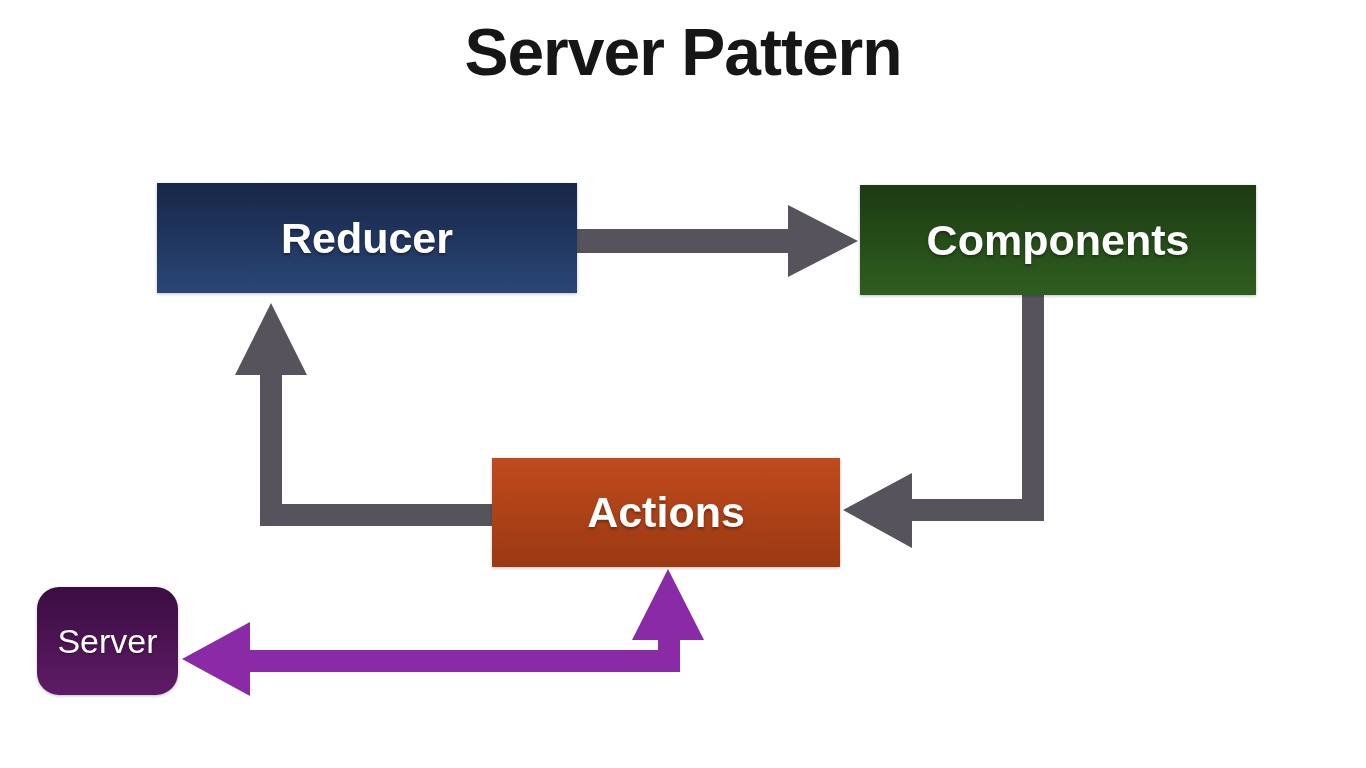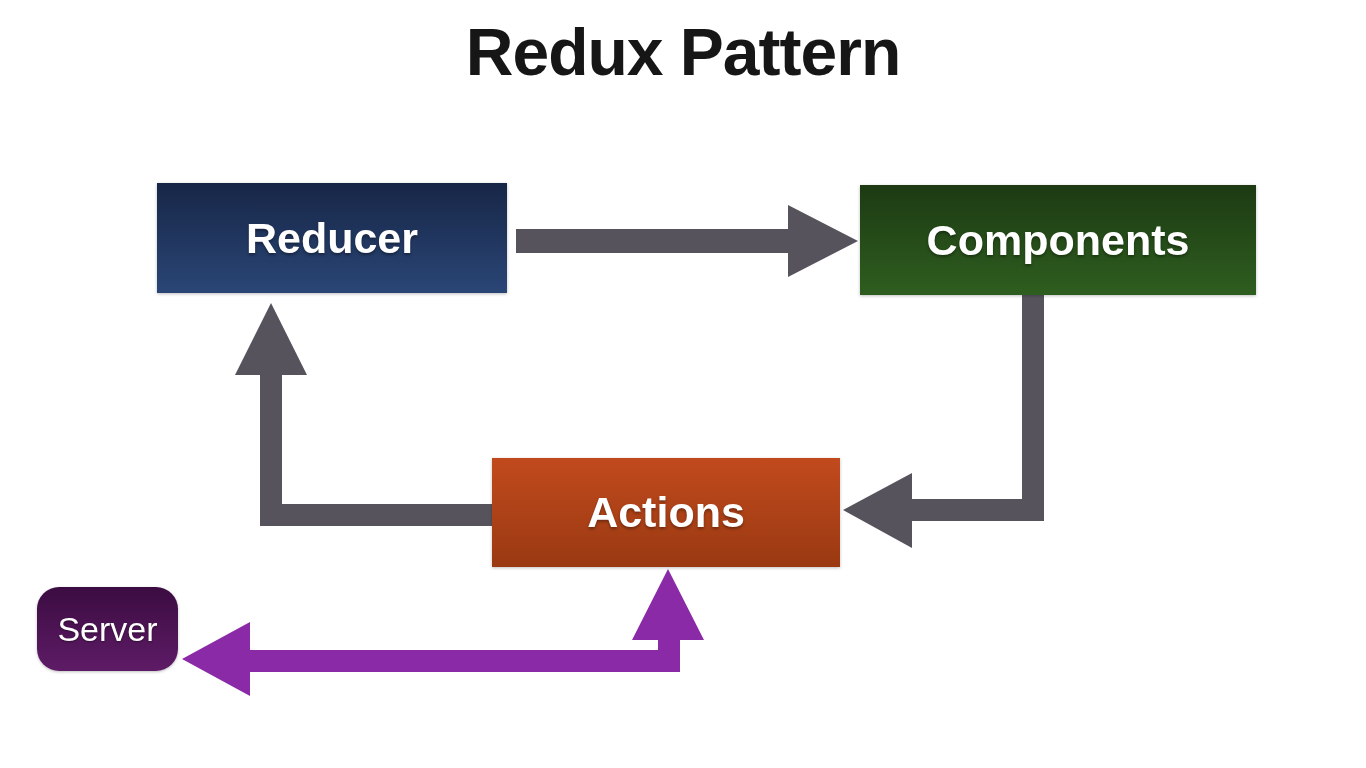--- a/index.html
+++ b/index.html
@@ -40,46 +40,46 @@
     display: flex;
     align-items: center;
     justify-content: center;
     color: #ffffff;
     font-weight: bold;
     font-size: 43px;
     text-shadow: 0 2px 3px rgba(0,0,0,0.35);
     box-shadow: 0 1px 3px rgba(0,0,0,0.25);
   }
   .node-reducer {
-    left: 157px; top: 183px; width: 350px; height: 110px;
+    left: 157px; top: 183px; width: 420px; height: 110px;
     background: linear-gradient(to bottom, #172647, #2a4676);
   }
   .node-components {
     left: 860px; top: 185px; width: 396px; height: 110px;
     background: linear-gradient(to bottom, #1d3a13, #2e5e1f);
   }
   .node-actions {
     left: 492px; top: 458px; width: 348px; height: 109px;
     background: linear-gradient(to bottom, #c14a1d, #9a3912);
   }
   .node-server {
-    left: 37px; top: 587px; width: 141px; height: 84px;
+    left: 37px; top: 587px; width: 141px; height: 108px;
     border-radius: 22px;
     background: linear-gradient(to bottom, #3b0c41, #5e1b66);
     font-size: 34px;
     font-weight: normal;
     text-shadow: 0 1px 2px rgba(0,0,0,0.4);
   }
 </style>
 </head>
 <body>
 
 <div class="canvas">
 
-  <h1 class="title">Redux Pattern</h1>
+  <h1 class="title">Server Pattern</h1>
 
   <svg class="arrows" viewBox="0 0 1366 768" width="1366" height="768">
     <polygon points="516,229 788,229 788,205 858,241 788,277 788,253 516,253" fill="#56535d"></polygon>
     <polygon points="1022,295 1022,499 912,499 912,473 843,510 912,548 912,521 1044,521 1044,295" fill="#56535d"></polygon>
     <polygon points="492,504 282,504 282,375 307,375 271,303 235,375 260,375 260,526 492,526" fill="#56535d"></polygon>
     <polygon points="182,659 250,622 250,650 658,650 658,640 632,640 668,569 704,640 680,640 680,672 250,672 250,696" fill="#8b2aa7"></polygon>
   </svg>
 
   <div class="node node-reducer">
     <span>Reducer</span>

